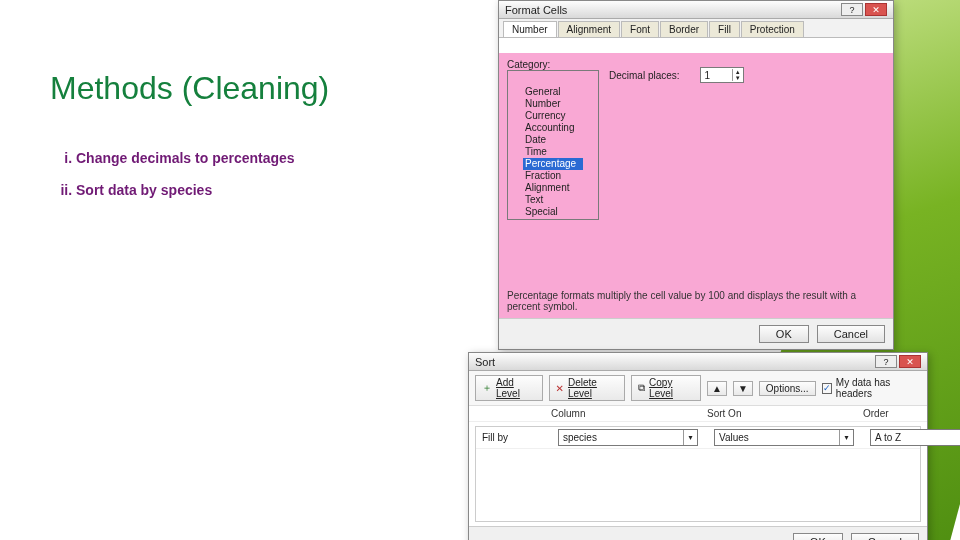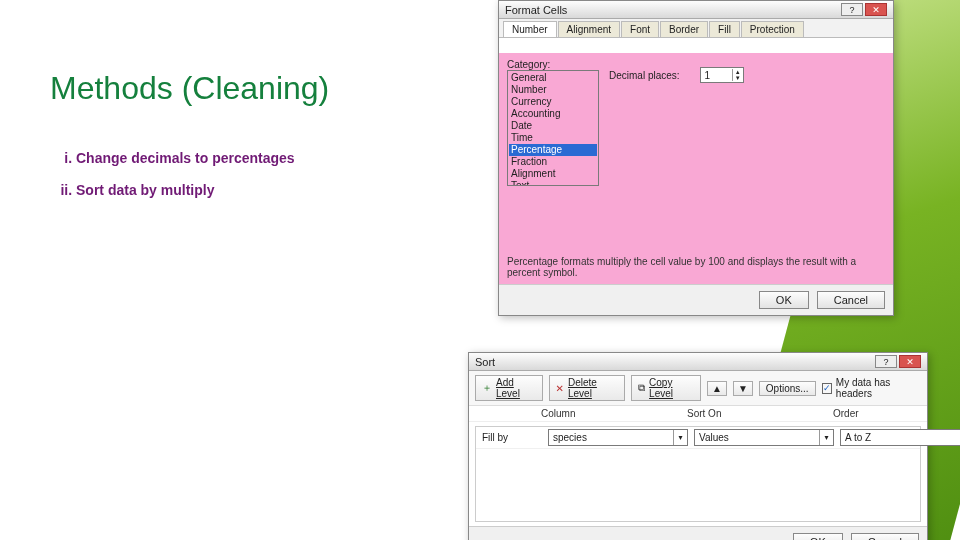--- a/index.html
+++ b/index.html
@@ -88,24 +88,24 @@
     font-size:10px;
   }
   .tab.active { background:#fff; font-weight:normal; }
 
   .body-inner { padding: 6px 8px; background:#f9a8d4;margin-top:15px; }
 
   .fc-row { display:flex; gap:10px; }
   .cat-list {
     border: 1px solid #7a7a7a;
     width: 92px;
-    height: 116px;
+    height: 150px;
     overflow:hidden;
     font-size:10px;
-    padding:1px;
+    padding:15px;
   }
   .cat-list div { padding: 0 2px; line-height:12px; }
   .cat-list .sel { background:#2a6ad3; color:#fff; }
 
   .sample-box {
     border:1px solid #bbb;
     padding:4px 6px;
     height:34px;
     width:250px;
   }
@@ -156,21 +156,21 @@
     padding:1px 6px;
     display:flex; align-items:center; gap:4px;
     font-size:10px;
   }
   .toolbtn.small { padding:1px 4px; }
   .checkbox { display:flex; align-items:center; gap:4px; margin-left:auto;}
   .checkbox .box { width:11px; height:11px; border:1px solid #666; display:flex; align-items:center; justify-content:center; font-size:9px; color:#1a5fbf;}
   .sort-head, .sort-row {
     display:grid;
     grid-template-columns: 60px 140px 140px 140px;
-    gap:6px;
+    gap:16px;
     padding:2px 6px;
     font-size:10px;
     align-items:center;
   }
   .sort-head { font-weight:normal; color:#333; border-bottom:1px solid #eee; }
   .sort-row { border-bottom:1px solid #f0f0f0; }
   .combo {
     border:1px solid #7a7a7a; background:#fff; height:17px;
     display:flex; justify-content:space-between; align-items:center;
     padding-left:4px; font-size:10px;
@@ -185,21 +185,21 @@
 </head>
 <body>
 
 <div class="deco"></div>
 
 <h1 class="slide-title">Methods (Cleaning)</h1>
 
 <div class="content">
   <ol>
     <li>Change decimals to percentages</li>
-    <li>Sort data by multiply</li>
+    <li>Sort data by species</li>
   </ol>
 </div>
 
 <div class="dialog" style="left:498px; top:0px; width:396px;">
   <div class="titlebar">
     <span>Format Cells</span>
     <div class="titlebtns">
       <div class="tbtn">?</div>
       <div class="tbtn close">✕</div>
     </div>

